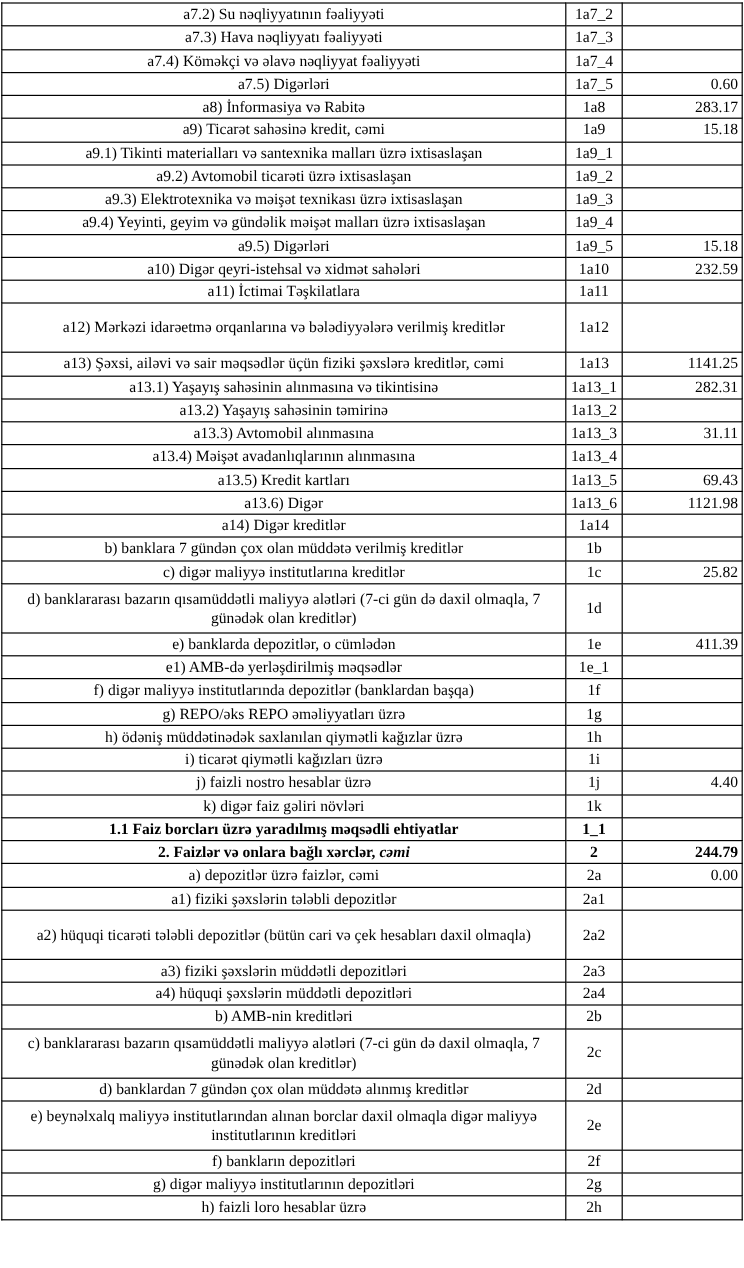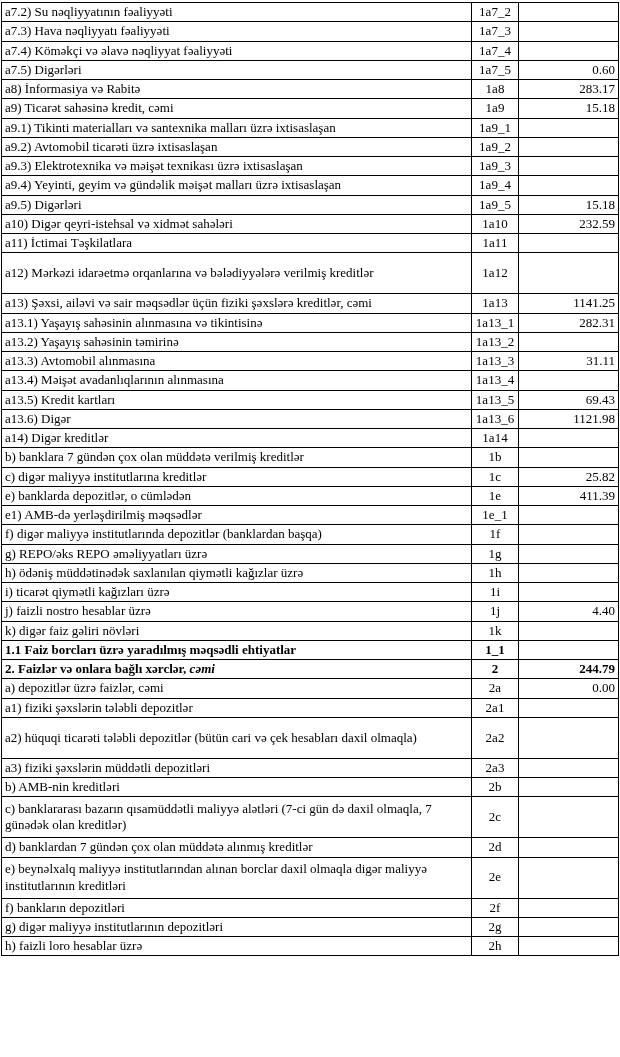--- a/index.html
+++ b/index.html
@@ -21,21 +21,21 @@
     color: #000000;
   }
   table.report td {
     border: 1px solid #000000;
     height: 19px;
     line-height: 1.25;
     padding: 1px 3px;
     vertical-align: middle;
     overflow: hidden;
   }
-  td.label { text-align: left; }
+  td.label { text-align: center; }
   td.code  { text-align: center; }
   td.value { text-align: right; padding-right: 6px; }
   .indent-0 { padding-left: 6px; }
   .indent-1 { padding-left: 18px; }
   .indent-2 { padding-left: 32px; }
   tr.bold td { font-weight: bold; }
   tr.tall td { height: 41px; }
   em { }
 </style>
 </head>
@@ -162,20 +162,25 @@
         <tr>
           <td class="label indent-0">b) banklara 7 gündən çox olan müddətə verilmiş kreditlər</td>
           <td class="code">1b</td>
           <td class="value"></td>
         </tr>
         <tr>
           <td class="label indent-0">c) digər maliyyə institutlarına kreditlər</td>
           <td class="code">1c</td>
           <td class="value">25.82</td>
         </tr>
+        <tr class="tall">
+          <td class="label indent-0">d) banklararası bazarın qısamüddətli maliyyə alətləri (7-ci gün də daxil olmaqla, 7 günədək olan kreditlər)</td>
+          <td class="code">1d</td>
+          <td class="value"></td>
+        </tr>
         <tr>
           <td class="label indent-0">e) banklarda depozitlər, o cümlədən</td>
           <td class="code">1e</td>
           <td class="value">411.39</td>
         </tr>
         <tr>
           <td class="label indent-2">e1)  AMB-də yerləşdirilmiş məqsədlər</td>
           <td class="code">1e_1</td>
           <td class="value"></td>
         </tr>
@@ -230,20 +235,25 @@
           <td class="value"></td>
         </tr>
         <tr class="tall">
           <td class="label indent-2">a2) hüquqi ticarəti tələbli depozitlər (bütün cari və çek hesabları daxil olmaqla)</td>
           <td class="code">2a2</td>
           <td class="value"></td>
         </tr>
         <tr>
           <td class="label indent-2">a3) fiziki şəxslərin müddətli depozitləri</td>
           <td class="code">2a3</td>
+          <td class="value"></td>
+        </tr>
+        <tr>
+          <td class="label indent-2">a4) hüquqi şəxslərin müddətli depozitləri</td>
+          <td class="code">2a4</td>
           <td class="value"></td>
         </tr>
         <tr>
           <td class="label indent-0">b) AMB-nin kreditləri</td>
           <td class="code">2b</td>
           <td class="value"></td>
         </tr>
         <tr class="tall">
           <td class="label indent-0">c) banklararası bazarın qısamüddətli maliyyə alətləri (7-ci gün də daxil olmaqla, 7 günədək olan kreditlər)</td>
           <td class="code">2c</td>

